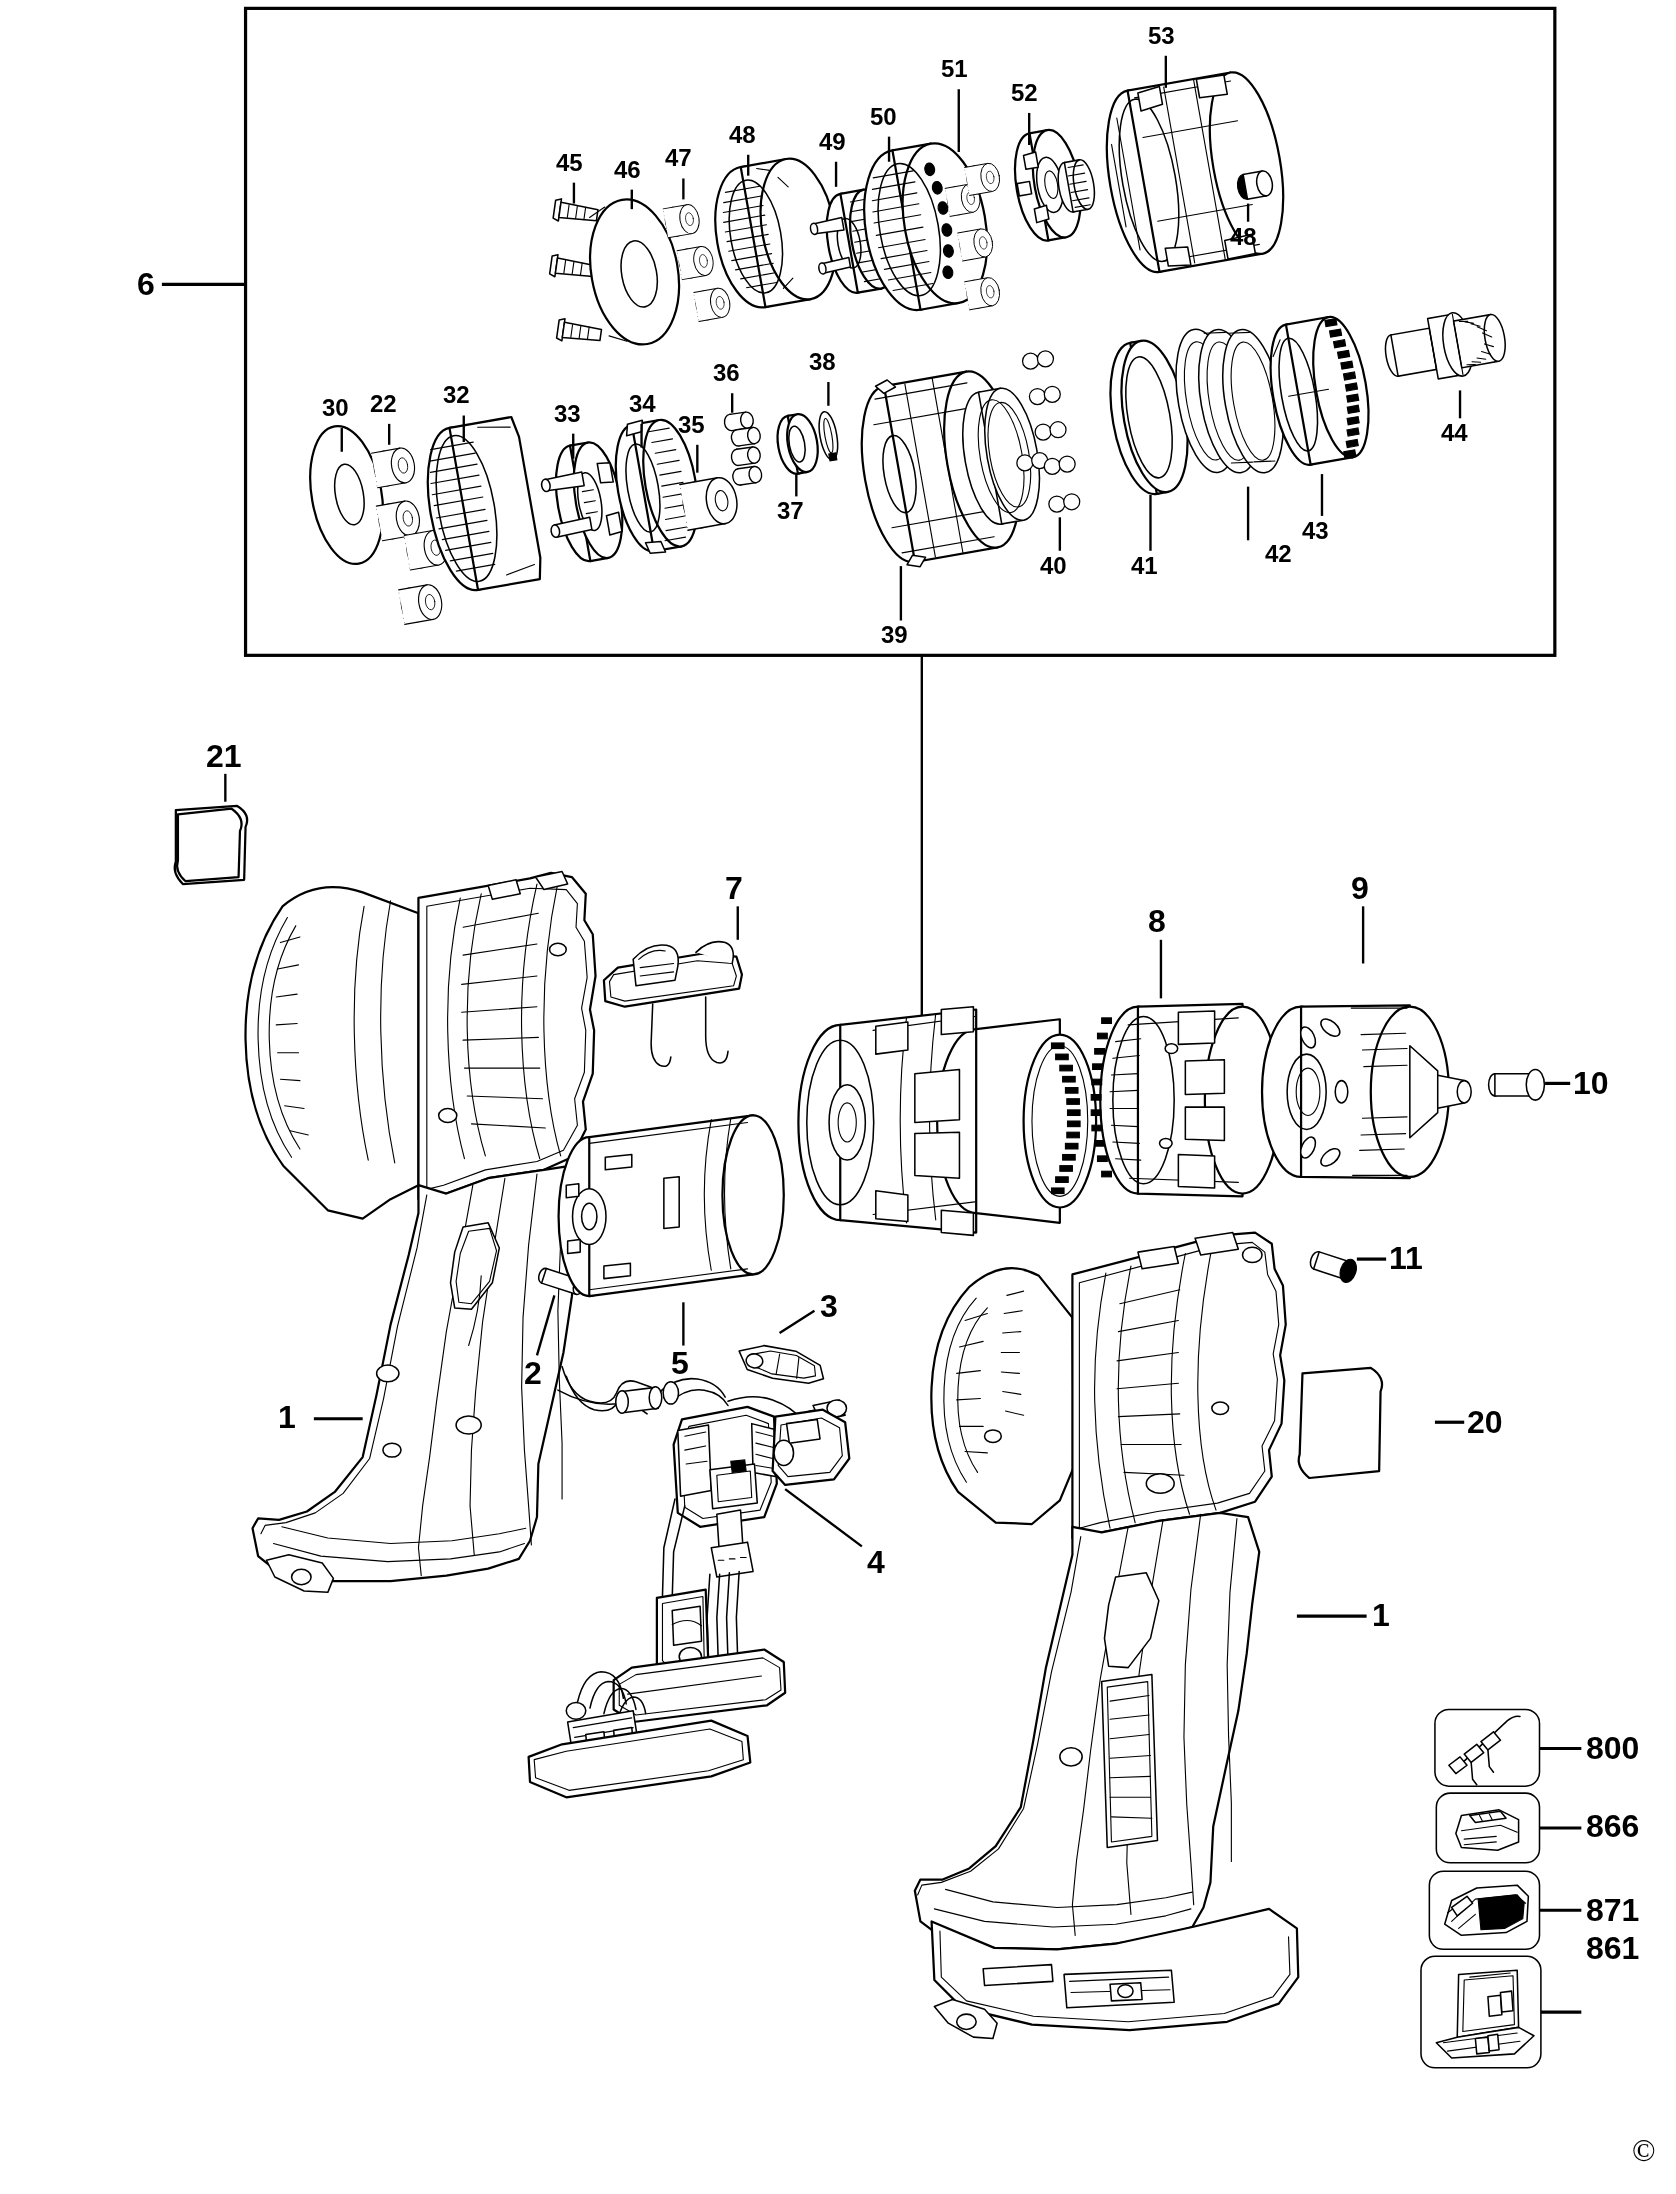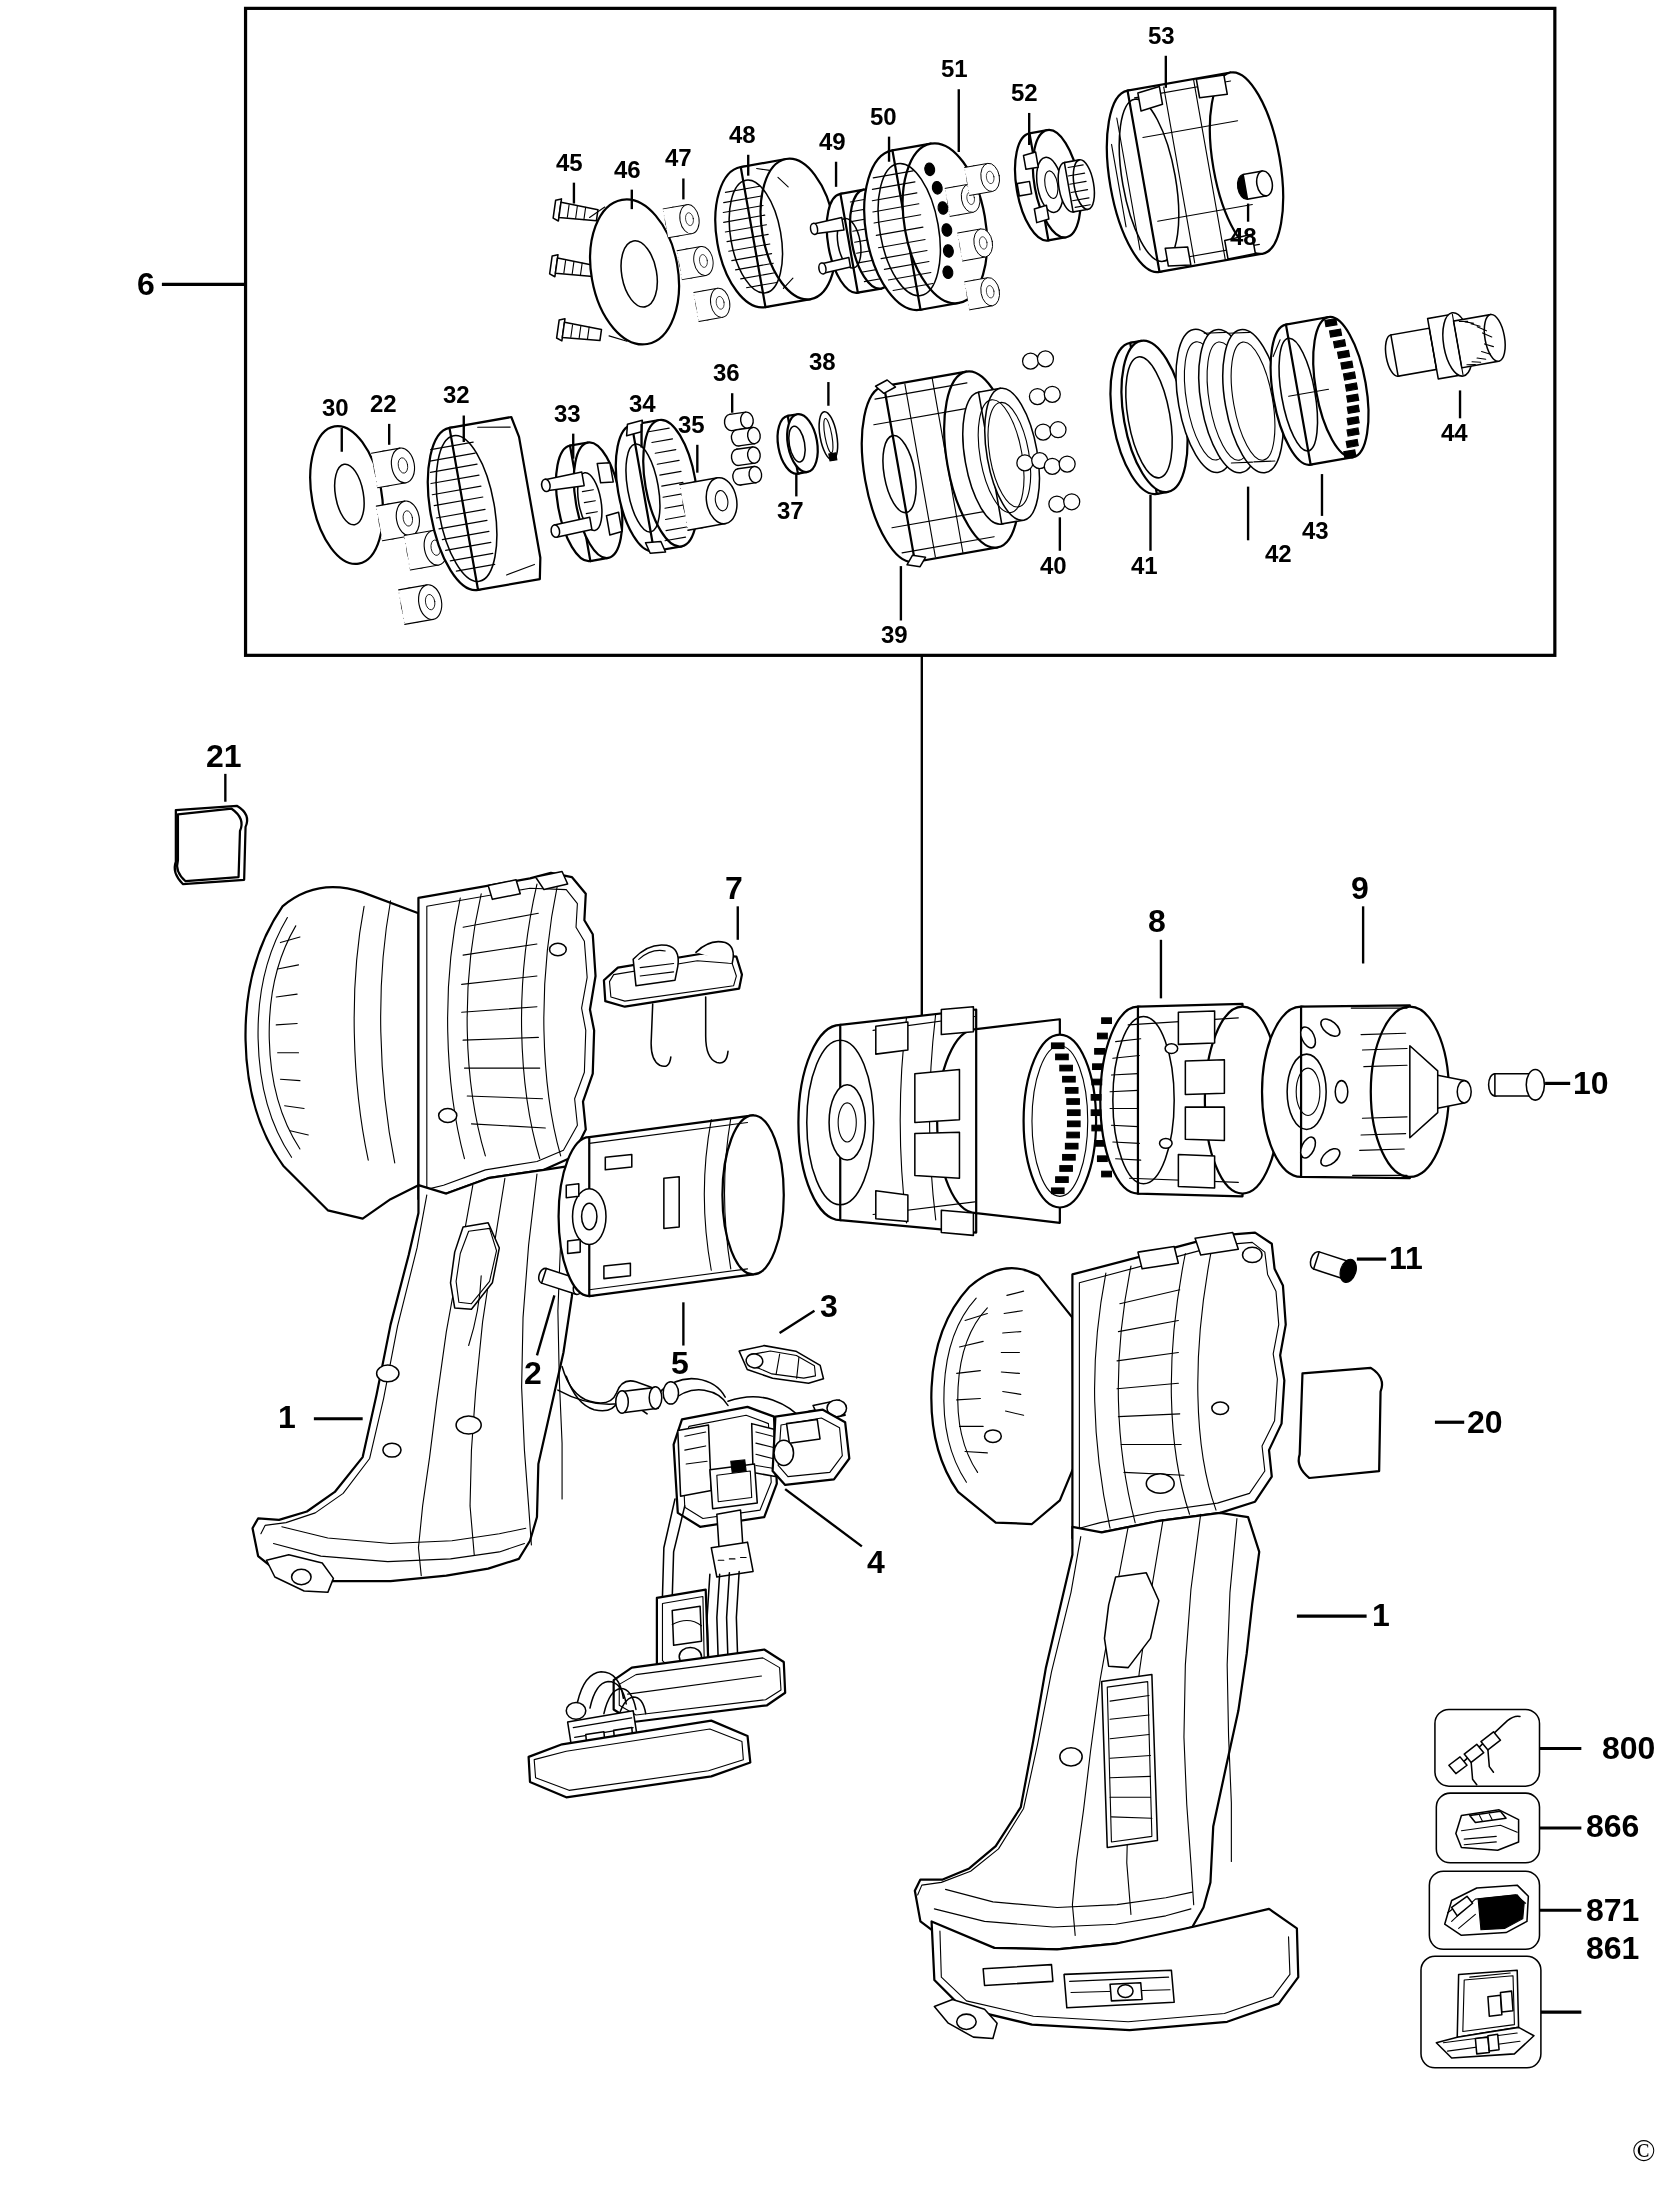--- a/index.html
+++ b/index.html
@@ -814,21 +814,21 @@
 <div class="lbl lbl-l" style="left:671px;top:1347px;">5</div>
 <div class="lbl lbl-l" style="left:820px;top:1290px;">3</div>
 <div class="lbl lbl-l" style="left:867px;top:1546px;">4</div>
 <div class="lbl lbl-l" style="left:1148px;top:905px;">8</div>
 <div class="lbl lbl-l" style="left:1351px;top:872px;">9</div>
 <div class="lbl lbl-l" style="left:1573px;top:1067px;">10</div>
 <div class="lbl lbl-l" style="left:1389px;top:1242px;">11</div>
 <div class="lbl lbl-l" style="left:1467px;top:1406px;">20</div>
 <div class="lbl lbl-l" style="left:1372px;top:1599px;">1</div>
 
-<div class="lbl lbl-l" style="left:1586px;top:1732px;margin-left:16px;">800</div>
+<div class="lbl lbl-l" style="left:1586px;top:1732px;">800</div>
 <div class="lbl lbl-l" style="left:1586px;top:1810px;">866</div>
 <div class="lbl lbl-l" style="left:1586px;top:1894px;">871</div>
 <div class="lbl lbl-l" style="left:1586px;top:1932px;">861</div>
 
 <div class="copy" style="left:1632px;top:2135px;">©</div>
 
 </div>
 
 
 </body></html>

